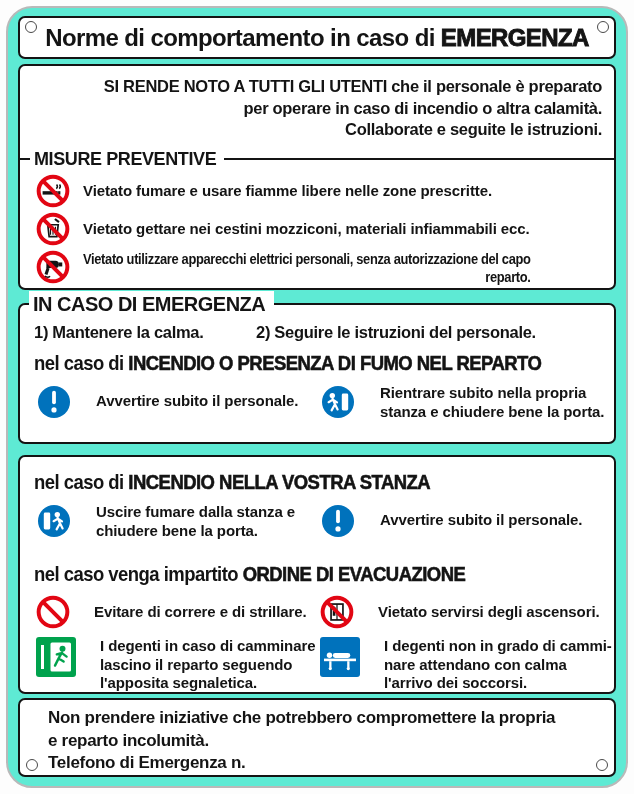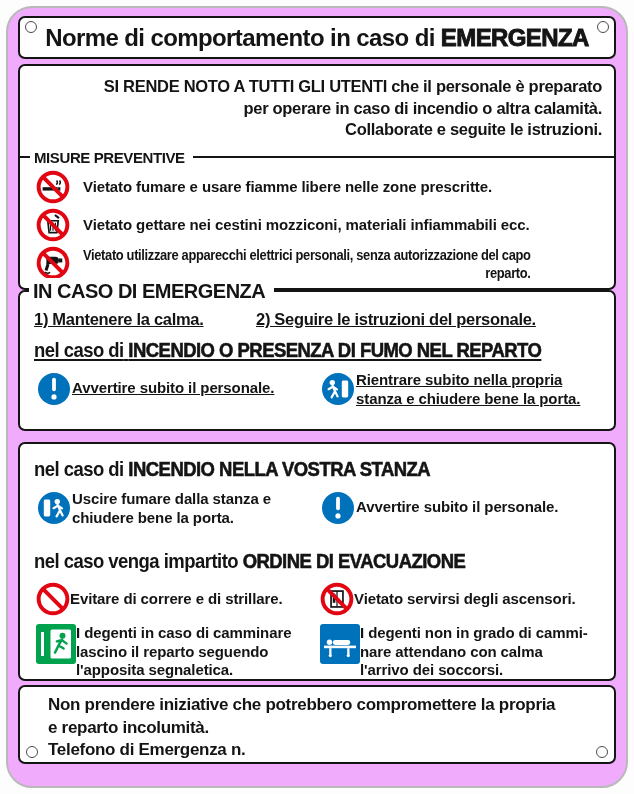--- a/index.html
+++ b/index.html
@@ -1,59 +1,59 @@
 <!DOCTYPE html>
 <html><head>
 <meta charset="utf-8">
 <style>
   * { box-sizing: border-box; }
   body { margin:0; background:#ffffff; font-family:"Liberation Sans", sans-serif; color:#141414; }
   .stage { position:relative; width:634px; height:794px; background:#fdfdfd; overflow:hidden; }
   .plate { position:absolute; left:6px; top:6px; width:622px; height:782px;
-           border:2px solid #b9b9b9; border-radius:26px; padding:8px 10px; background:#f0abfc;
+           border:2px solid #b9b9b9; border-radius:26px; padding:8px 10px; background:#5eead4;
            display:flex; flex-direction:column; }
   .bx { border:2.5px solid #141414; border-radius:7px; background:#fff; }
 
   
   .screw { position:absolute; width:12px; height:12px; border:1.6px solid #4a4a4a; border-radius:50%; background:#fff; }
 
   
   .titlebox { height:43px; position:relative; display:flex; align-items:center; justify-content:center; flex:0 0 auto; }
   .title { font-size:24px; font-weight:700; letter-spacing:-0.6px; white-space:nowrap; }
   .emph { -webkit-text-stroke:0.9px #141414; }
 
   
   .introbox { margin-top:5px; height:226px; padding:10px 12px 0; flex:0 0 auto;text-align:right; }
   .intro div { font-size:16.5px; font-weight:700; letter-spacing:-0.3px; line-height:21.5px; white-space:nowrap; }
   .divider { display:flex; align-items:center; margin:8px -12px 4px; }
   .divider::before { content:""; width:10px; height:2.5px; background:#141414; }
   .divider::after  { content:""; flex:1; height:2.5px; background:#141414; }
-  .dtext { font-size:15px; font-weight:700; letter-spacing:-0.4px; padding:0 8px 0 4px; white-space:nowrap; }
+  .dtext { font-size:18px; font-weight:700; letter-spacing:-0.4px; padding:0 8px 0 4px; white-space:nowrap; }
 
   .p-item { display:flex; align-items:flex-start; gap:13px; margin:4px 0 0 4px; }
   .p-item .ic { flex:0 0 auto; }
   .itxt { font-size:15px; font-weight:700; letter-spacing:-0.1px; line-height:18.5px; }
   .itxt div { white-space:nowrap; }
   .one-line { padding-top:8px; }
   .cond div { transform:scaleX(0.86); transform-origin:left top; letter-spacing:-0.4px; }
 
   
-  .fieldbox { position:relative; height:141px; padding:4px 12px; flex:0 0 auto;text-decoration:underline; }
+  .fieldbox { position:relative; margin-top:13px; height:141px; padding:4px 12px; flex:0 0 auto; }
   .legend { position:absolute; top:-14px; left:9px; background:#fff; padding:0 9px 0 4px;
             font-size:20px; font-weight:700; letter-spacing:-0.5px; line-height:27px; white-space:nowrap; }
   .rules { display:flex; font-size:16.5px; font-weight:700; letter-spacing:-0.3px; margin:14px 0 0 2px;gap:40px; }
   .rule1 { width:182px; white-space:nowrap; }
   .rule2 { white-space:nowrap; }
 
   .subhead { font-size:21px; font-weight:700; white-space:nowrap; letter-spacing:-0.6px;
              transform:scaleX(0.88); transform-origin:left center; margin:9px 0 0 2px; }
   .subhead .caps { -webkit-text-stroke:0.6px #141414; }
 
   .cols { display:flex; margin-top:9px; }
-  .col { display:flex; gap:0; align-items:flex-start; }
+  .col { display:flex; gap:24px; align-items:flex-start; }
   .col-l { flex:0 0 288px; padding-left:4px; }
   .col-r { flex:1; }
 
   
   .box4 { margin-top:11px; height:239px; padding:4px 12px; flex:0 0 auto; }
 
   
   .footbox { margin-top:4px; height:79px; position:relative; padding:7px 28px; flex:0 0 auto; }
   .footbox div { font-size:17px; font-weight:700; letter-spacing:-0.3px; line-height:22.5px; white-space:nowrap; }
 

